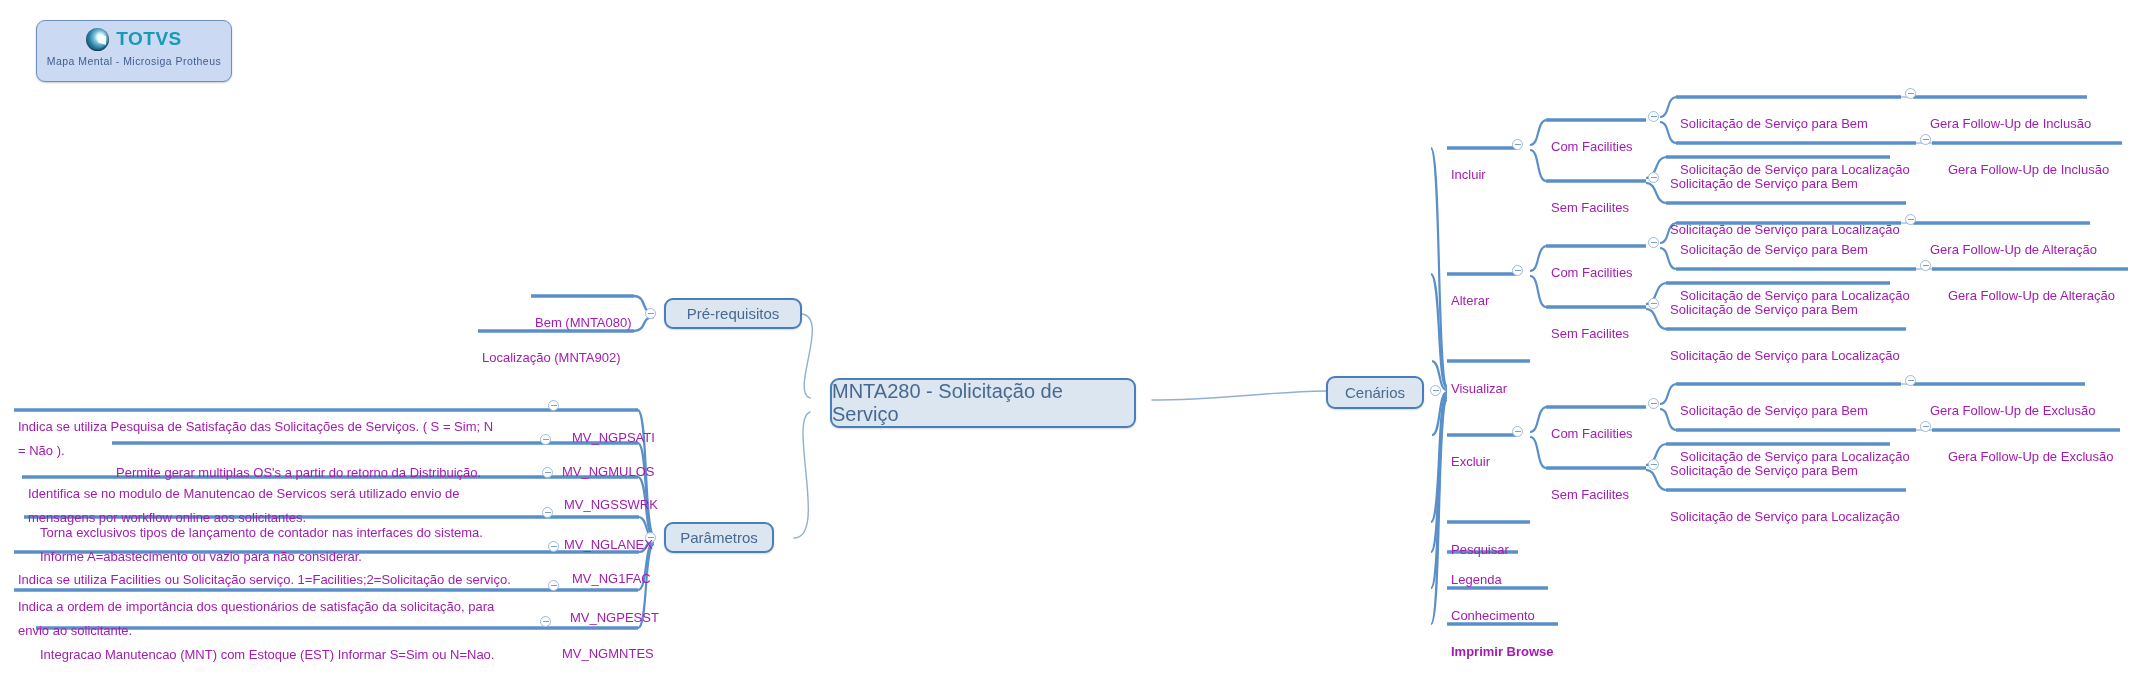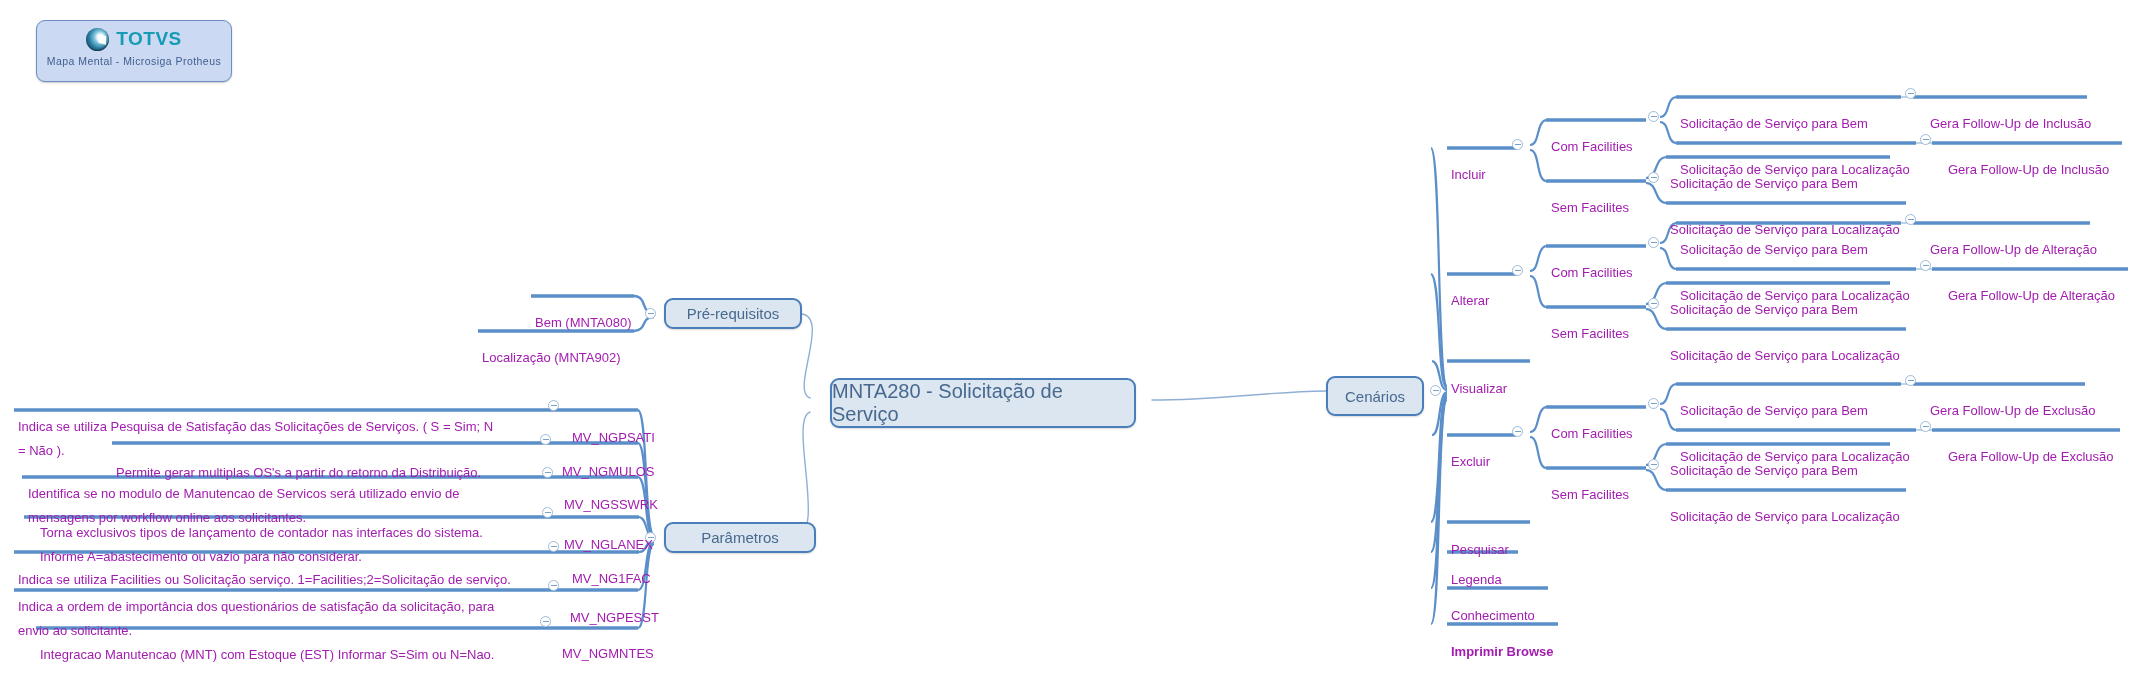--- a/index.html
+++ b/index.html
@@ -76,22 +76,22 @@
   }
   .box.central{
     left:810px;top:378px;width:306px;height:50px;
     font-size:20px;
     margin-left:20px;
   }
   .box.sub{
     height:31px;font-size:15px;
   }
   #box-prereq{left:664px;top:298px;width:138px;}
-  #box-param{left:664px;top:522px;width:152px;}
-  #box-cenarios{left:1326px;top:376px;width:98px;height:40px;font-size:15px;}
+  #box-param{left:664px;top:522px;width:110px;}
+  #box-cenarios{left:1326px;top:376px;width:98px;height:33px;font-size:15px;}
 
   
   .lbl{
     position:absolute;
     font-size:13px;
     color:#a21caf;
     white-space:nowrap;
     line-height:15px;
     margin-top:37px;
   }

